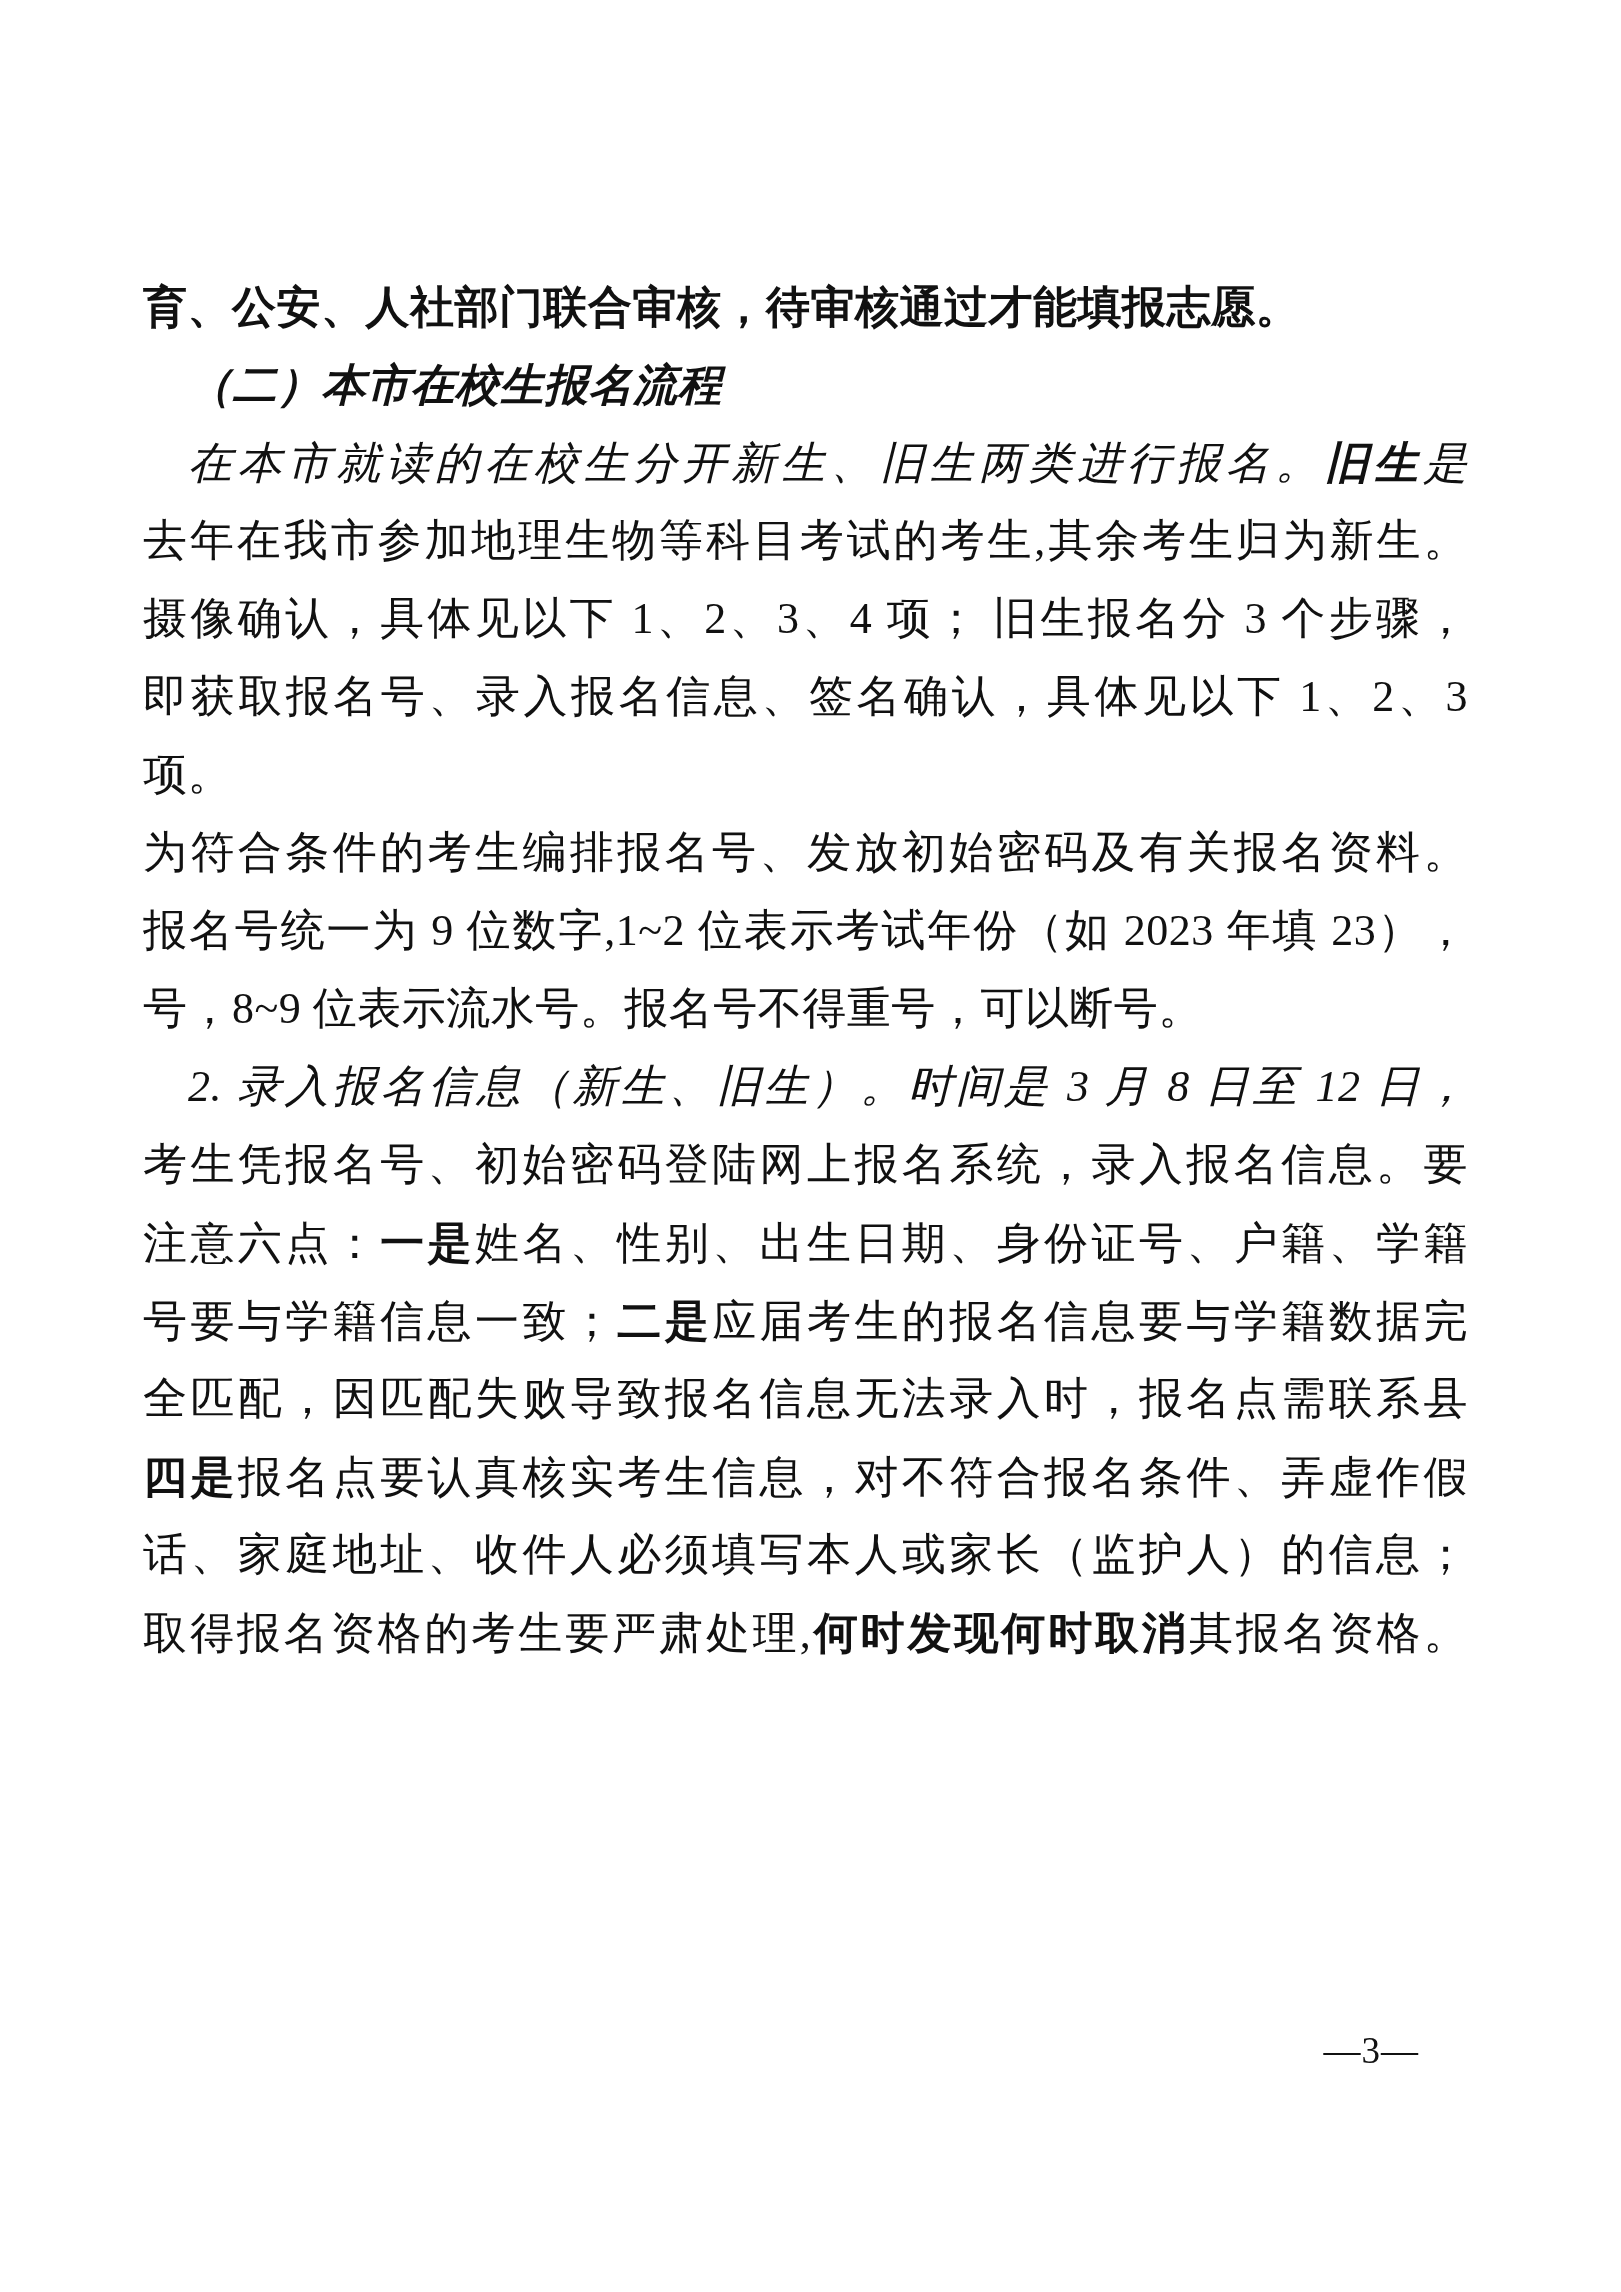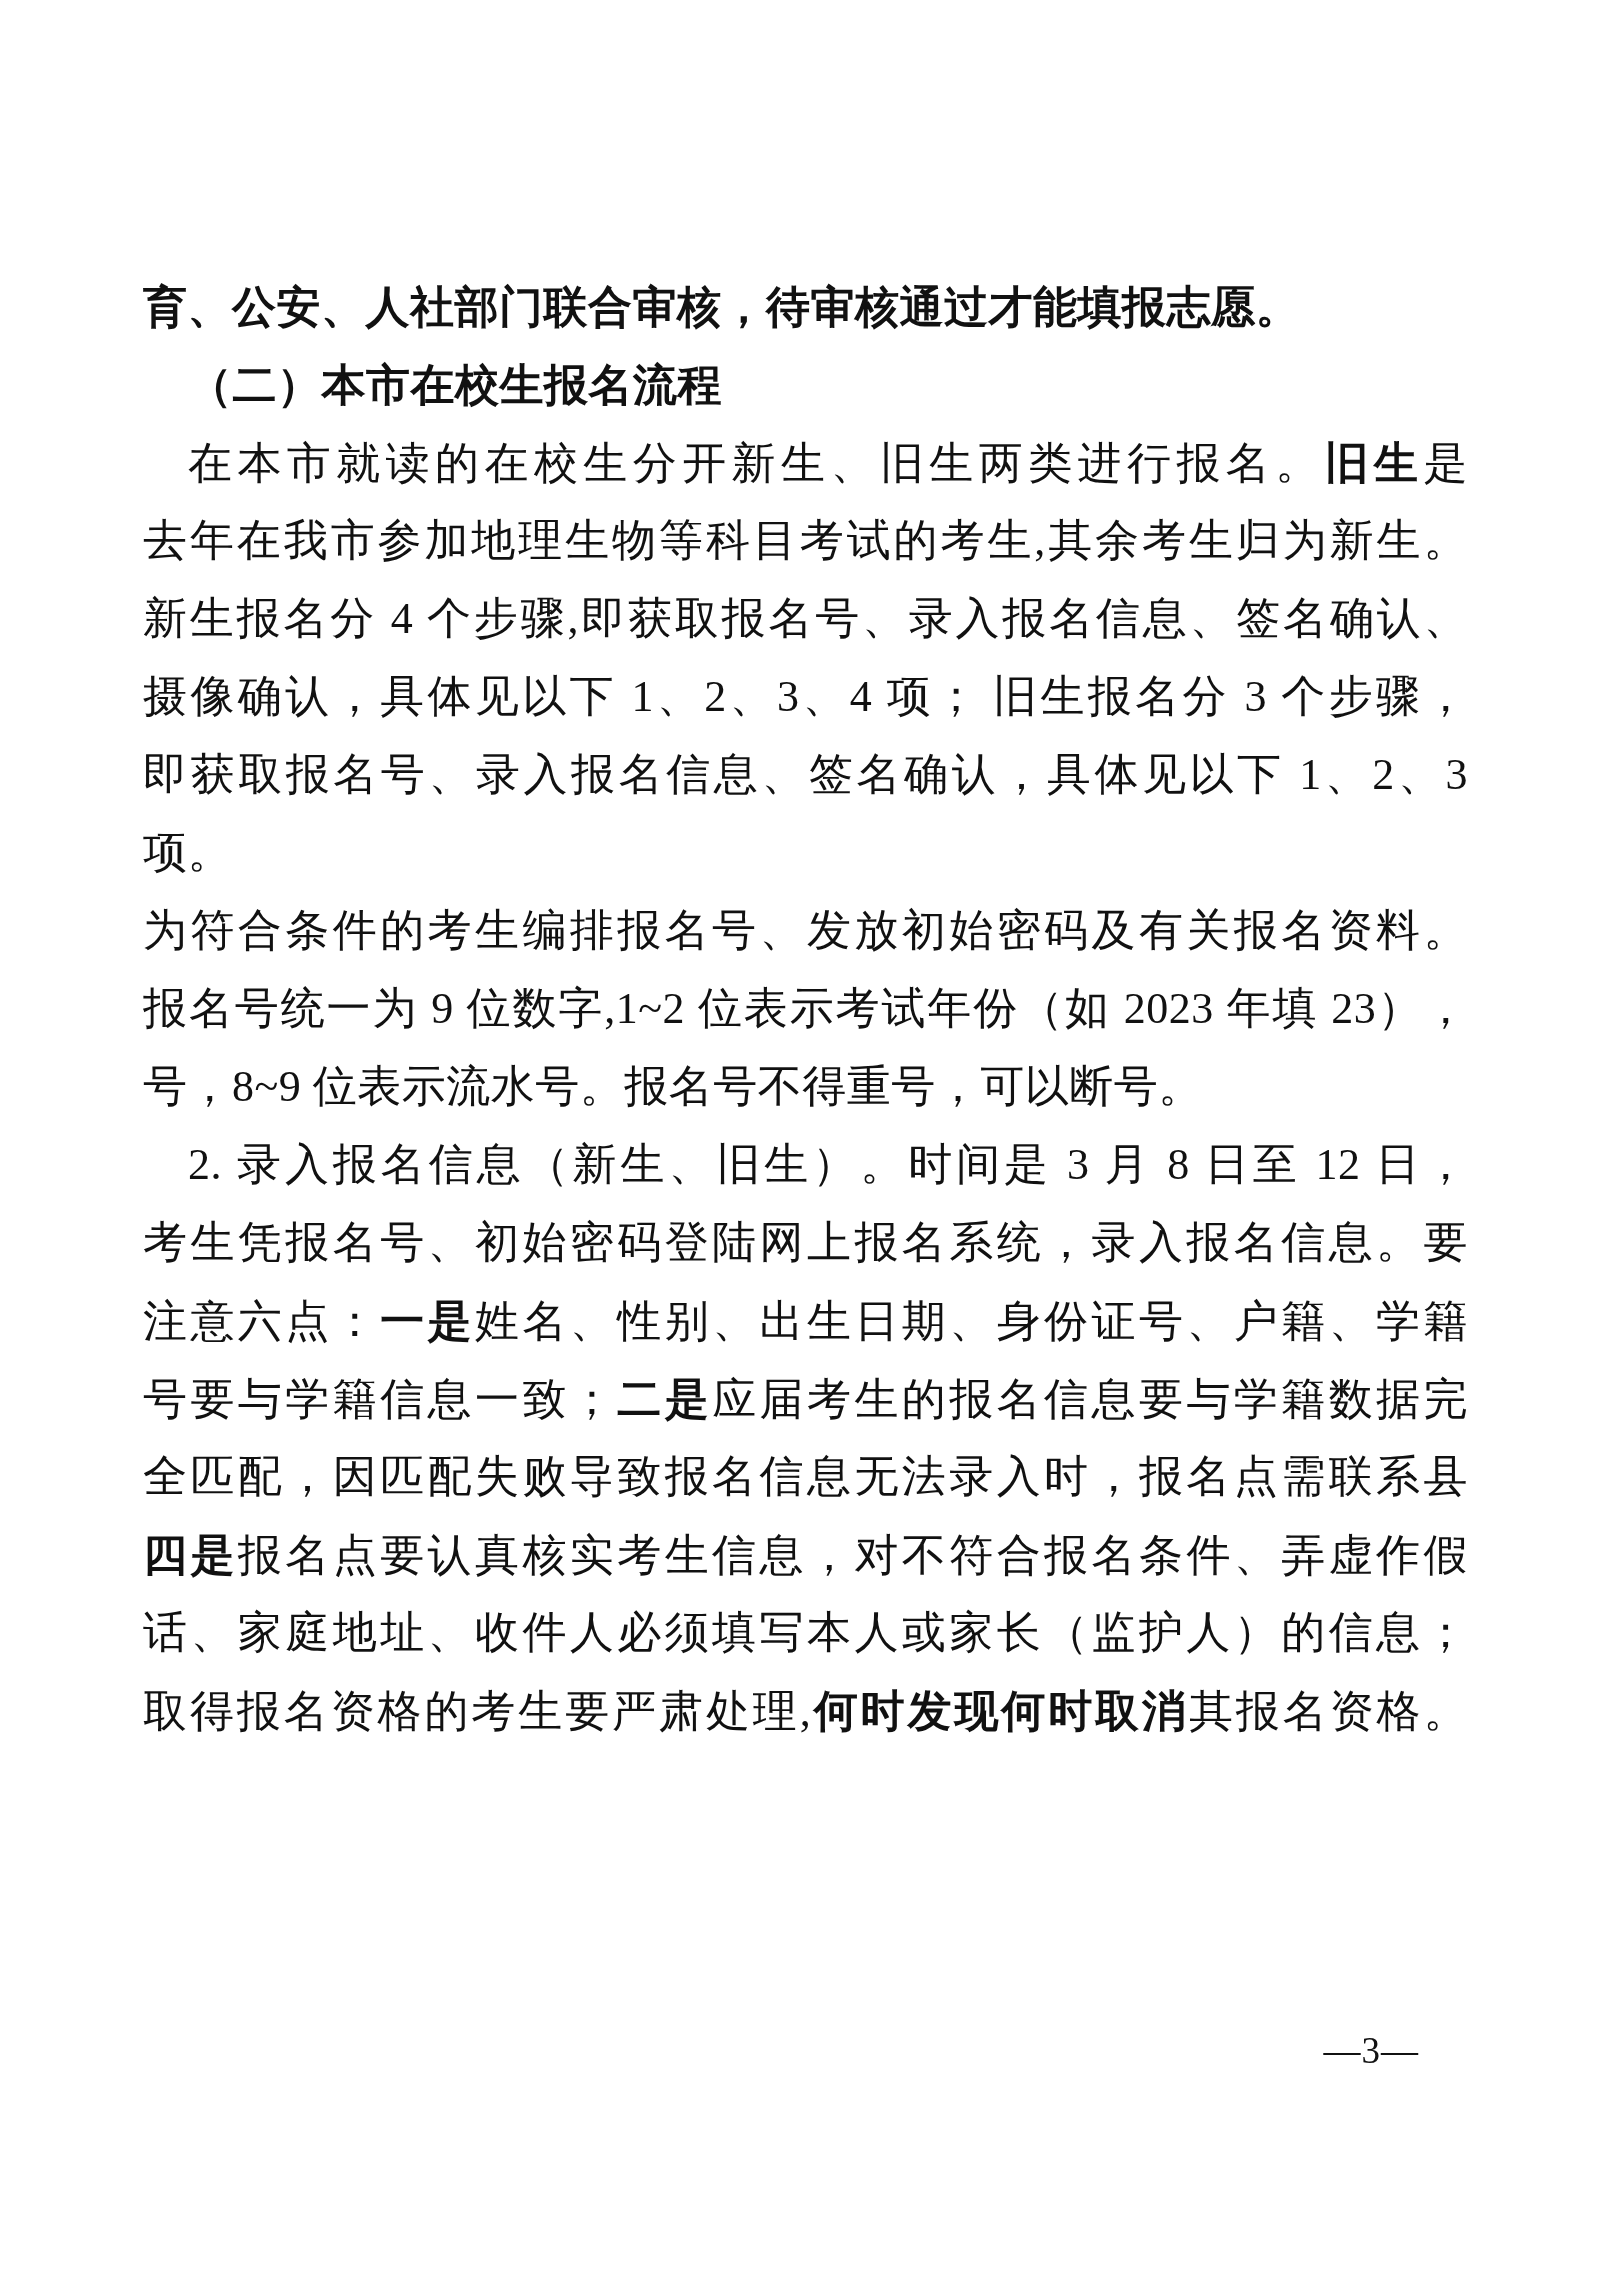--- a/index.html
+++ b/index.html
@@ -30,20 +30,21 @@
     text-align: left;
     letter-spacing: 0.5px;
   }
   .line.justify {
     white-space: normal;
     text-align: justify;
     text-align-last: justify;
   }
   .line.indent {
     text-indent: 45px;
+    font-style: italic;
   }
   .run-bold {
     font-weight: 700;
     font-family: "Liberation Sans", "DejaVu Sans", sans-serif;
     text-align: right;
   }
   .footer {
     position: absolute;
     top: 2021px;
     right: 202px;
@@ -55,21 +56,20 @@
 </style>
 </head>
 <body>
 
 <div class="page">
   <div class="doc-body" id="doc-body">
       <div class="line"><span class="run-bold">育、公安、人社部门联合审核，待审核通过才能填报志愿。</span></div>
       <div class="line indent"><span class="run-bold">（二）本市在校生报名流程</span></div>
       <div class="line justify indent"><span class="run">在本市就读的在校生分开新生、旧生两类进行报名。</span><span class="run-bold">旧生</span><span class="run">是</span></div>
       <div class="line justify"><span class="run">去年在我市参加地理生物等科目考试的考生,其余考生归为新生。</span></div>
-      <div class="line justify"><span class="run">新生报名分 4 个步骤,即获取报名号、录入报名信息、签名确认、</span></div>
       <div class="line justify"><span class="run">摄像确认，具体见以下 1、2、3、4 项； 旧生报名分 3 个步骤，</span></div>
       <div class="line justify"><span class="run">即获取报名号、录入报名信息、签名确认，具体见以下 1、2、3</span></div>
       <div class="line"><span class="run">项。</span></div>
       <div class="line justify"><span class="run">为符合条件的考生编排报名号、发放初始密码及有关报名资料。</span></div>
       <div class="line justify"><span class="run">报名号统一为 9 位数字,1~2 位表示考试年份（如 2023 年填 23），</span></div>
       <div class="line"><span class="run">号，8~9 位表示流水号。报名号不得重号，可以断号。</span></div>
       <div class="line justify indent"><span class="run">2. 录入报名信息（新生、旧生）。时间是 3 月 8 日至 12 日，</span></div>
       <div class="line justify"><span class="run">考生凭报名号、初始密码登陆网上报名系统，录入报名信息。要</span></div>
       <div class="line justify"><span class="run">注意六点：</span><span class="run-bold">一是</span><span class="run">姓名、性别、出生日期、身份证号、户籍、学籍</span></div>
       <div class="line justify"><span class="run">号要与学籍信息一致；</span><span class="run-bold">二是</span><span class="run">应届考生的报名信息要与学籍数据完</span></div>

